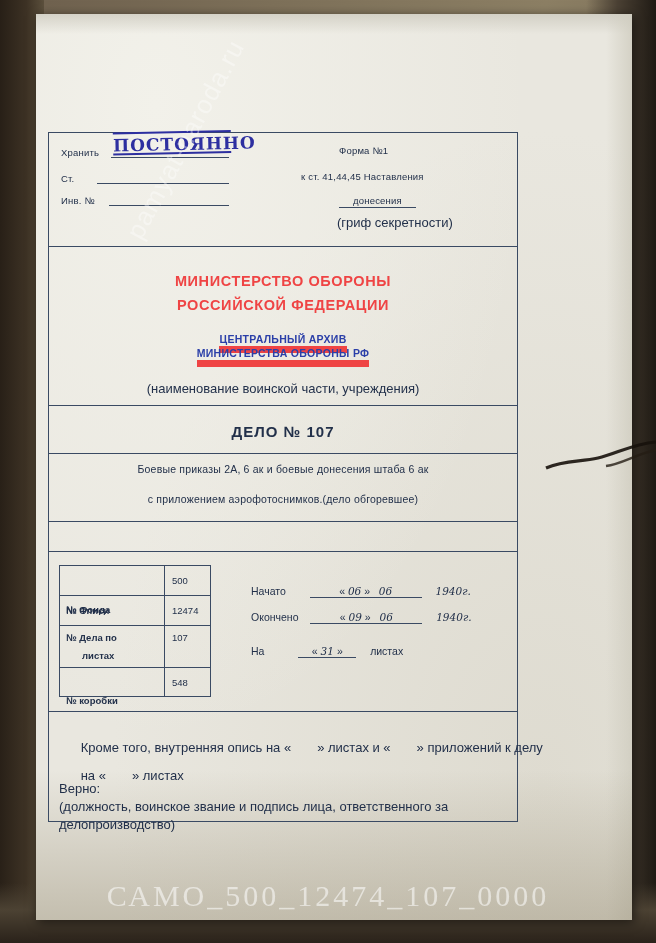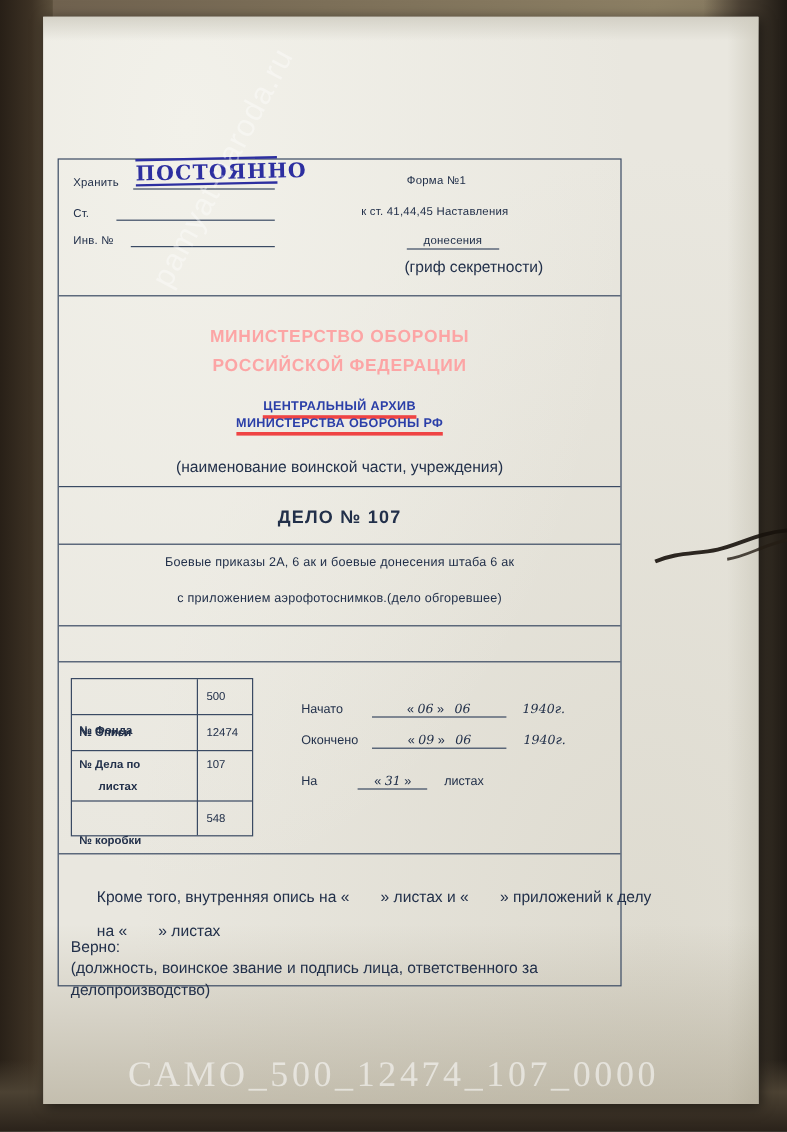--- a/index.html
+++ b/index.html
@@ -118,32 +118,32 @@
     margin-bottom: 1px;
   }
 
   .ministry {
     position: absolute;
     width: 100%;
     text-align: center;
     font-weight: bold;
     font-size: 14.5px;
     letter-spacing: .6px;
-    color: #fca5a5;
+    color: #ef4444;
   }
   .archive-stamp {
     position: absolute;
     width: 100%;
     text-align: center;
     font-weight: bold;
     font-size: 10.5px;
     color: #2b3fa8;
     letter-spacing: .3px;
   }
-  .archive-stamp span { border-bottom: 3px solid #ef4444; padding-bottom: 1px; }
+  .archive-stamp span { border-bottom: 7px solid #ef4444; padding-bottom: 1px; }
 
   .center { position:absolute; width:100%; text-align:center; }
 
   .delo-title {
     font-weight: bold;
     font-size: 15px;
     letter-spacing: 1px;
   }
 
   .body-line { font-size: 10.5px; letter-spacing: .2px; }

